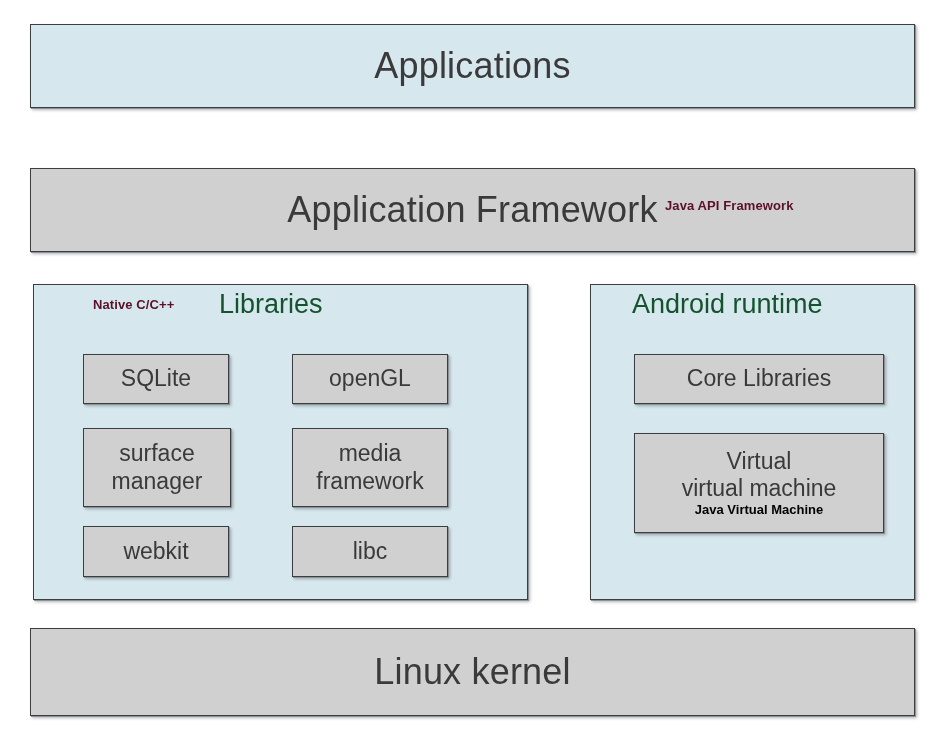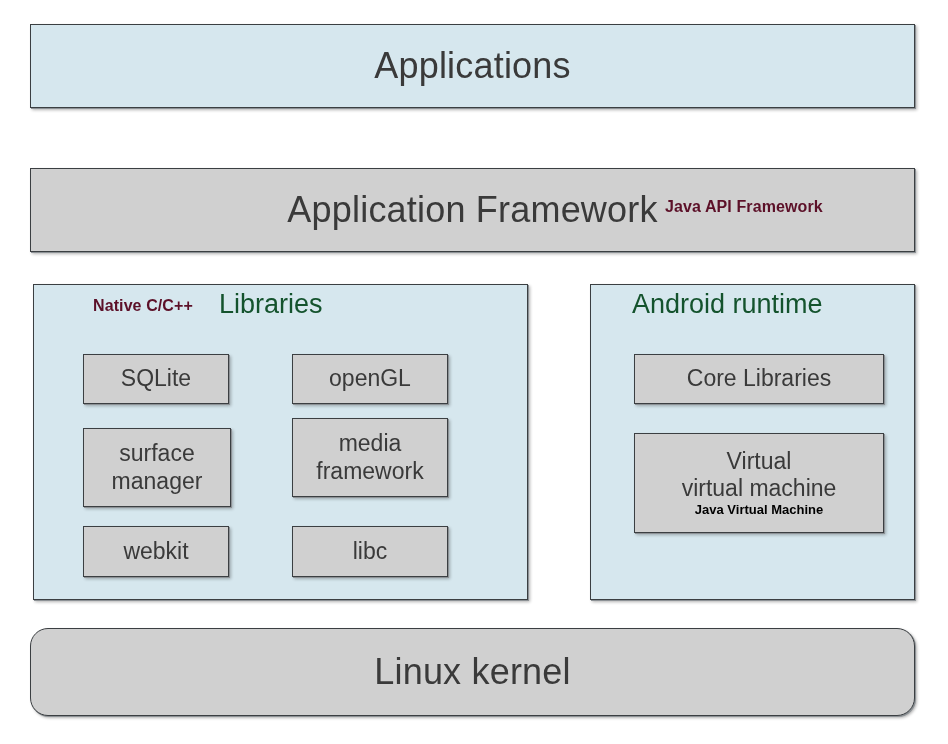--- a/index.html
+++ b/index.html
@@ -56,21 +56,21 @@
   .panel-title {
     position: absolute;
     font-size: 27px;
     color: #14532d;
     white-space: nowrap;
   }
 
   
   .annot {
     position: absolute;
-    font-size: 16px;
+    font-size: 13px;
     font-weight: bold;
     color: #5c1028;
     white-space: nowrap;
     letter-spacing: 0.1px;
   }
   .annot-inline {
     position: static;
     display: block;
     font-size: 13px;
     font-weight: bold;
@@ -128,21 +128,21 @@
     </div>
 
     <div class="module" style="left:49px; top:241px; width:146px; height:51px;">
       <span class="line">webkit</span>
     </div>
 
     <div class="module" style="left:258px; top:69px; width:156px; height:50px;">
       <span class="line">openGL</span>
     </div>
 
-    <div class="module" style="left:258px; top:133px; width:156px; height:79px;">
+    <div class="module" style="left:258px; top:143px; width:156px; height:79px;">
       <span class="line">media</span>
       <span class="line">framework</span>
     </div>
 
     <div class="module" style="left:258px; top:241px; width:156px; height:51px;">
       <span class="line">libc</span>
     </div>
   </div>
 
   <div class="panel" style="left:590px; top:284px; width:325px; height:316px;">
@@ -153,17 +153,17 @@
       <span class="line">Core Libraries</span>
     </div>
 
     <div class="module" style="left:43px; top:148px; width:250px; height:100px;">
       <span class="line">Virtual</span>
       <span class="line">virtual machine</span>
       <span class="annot-inline">Java Virtual Machine</span>
     </div>
   </div>
 
-  <div class="box fill-gray" style="left:30px; top:628px; width:885px; height:88px;border-radius:18px;">
+  <div class="box fill-gray" style="left:30px; top:628px; width:885px; height:88px;">
     <span class="band-label">Linux kernel</span>
   </div>
 
 </div>
 
 </body></html>

